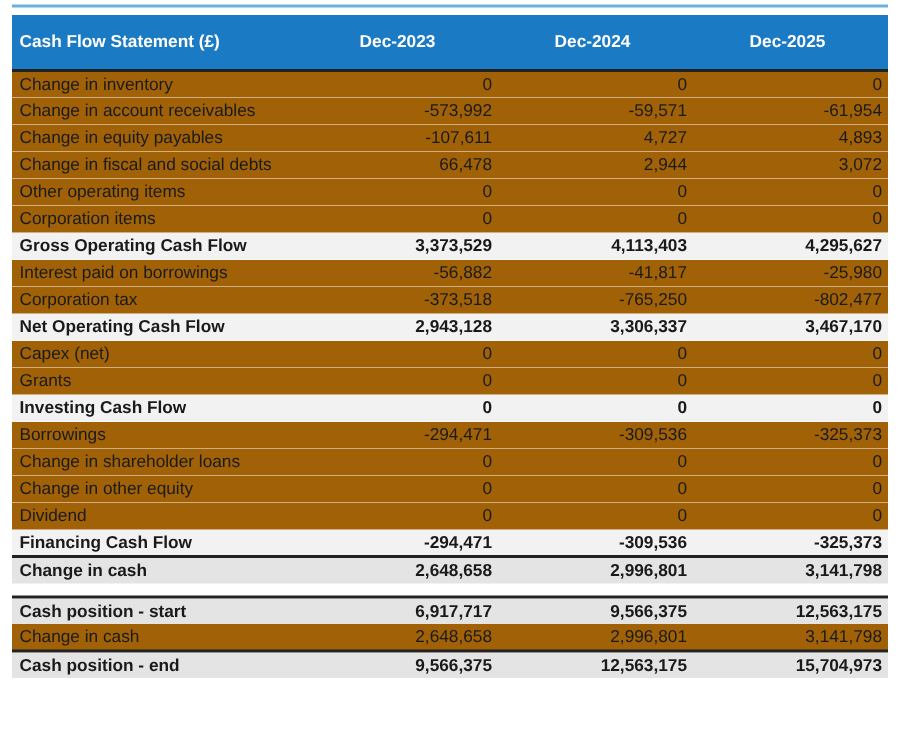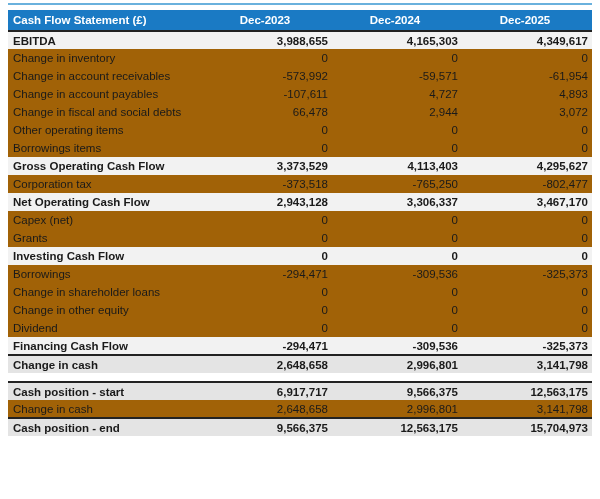--- a/index.html
+++ b/index.html
@@ -32,21 +32,21 @@
   }
   .cf-table { margin-top: 5px; }
   .cash-table { margin-top: 8px; }
   col.c-label { width: 194px; }
   col.c-num { width: 130px; }
   thead th {
     background: var(--header-bg);
     color: var(--header-text);
     font-size: 11.5px;
     font-weight: bold;
-    height: 21px;
+    height: 37px;
     padding: 0;
     border-bottom: 2px solid var(--dark-border);
     white-space: nowrap;
   }
   th.label { text-align: left; padding-left: 5px; }
   th.num { padding-right: 4px; }
   td {
     font-size: 11.5px;
     height: 18px;
     padding: 0;
@@ -78,67 +78,67 @@
     </colgroup>
     <thead>
       <tr>
         <th class="label">Cash Flow Statement (£)</th>
         <th class="num">Dec-2023</th>
         <th class="num">Dec-2024</th>
         <th class="num">Dec-2025</th>
       </tr>
     </thead>
     <tbody id="main-body">
-        <tr class="row-section">
-          <td class="label">EBITDA</td>
-          <td class="num">3,988,655</td>
-          <td class="num">4,165,303</td>
-          <td class="num">4,349,617</td>
-        </tr>
         <tr class="row-plain">
           <td class="label">Change in inventory</td>
           <td class="num">0</td>
           <td class="num">0</td>
           <td class="num">0</td>
         </tr>
         <tr class="row-plain">
           <td class="label">Change in account receivables</td>
           <td class="num">-573,992</td>
           <td class="num">-59,571</td>
           <td class="num">-61,954</td>
         </tr>
         <tr class="row-plain">
-          <td class="label">Change in account payables</td>
+          <td class="label">Change in equity payables</td>
           <td class="num">-107,611</td>
           <td class="num">4,727</td>
           <td class="num">4,893</td>
         </tr>
         <tr class="row-plain">
           <td class="label">Change in fiscal and social debts</td>
           <td class="num">66,478</td>
           <td class="num">2,944</td>
           <td class="num">3,072</td>
         </tr>
         <tr class="row-plain">
           <td class="label">Other operating items</td>
           <td class="num">0</td>
           <td class="num">0</td>
           <td class="num">0</td>
         </tr>
         <tr class="row-plain">
-          <td class="label">Borrowings items</td>
+          <td class="label">Corporation items</td>
           <td class="num">0</td>
           <td class="num">0</td>
           <td class="num">0</td>
         </tr>
         <tr class="row-section">
           <td class="label">Gross Operating Cash Flow</td>
           <td class="num">3,373,529</td>
           <td class="num">4,113,403</td>
           <td class="num">4,295,627</td>
+        </tr>
+        <tr class="row-plain">
+          <td class="label">Interest paid on borrowings</td>
+          <td class="num">-56,882</td>
+          <td class="num">-41,817</td>
+          <td class="num">-25,980</td>
         </tr>
         <tr class="row-plain">
           <td class="label">Corporation tax</td>
           <td class="num">-373,518</td>
           <td class="num">-765,250</td>
           <td class="num">-802,477</td>
         </tr>
         <tr class="row-section">
           <td class="label">Net Operating Cash Flow</td>
           <td class="num">2,943,128</td>

